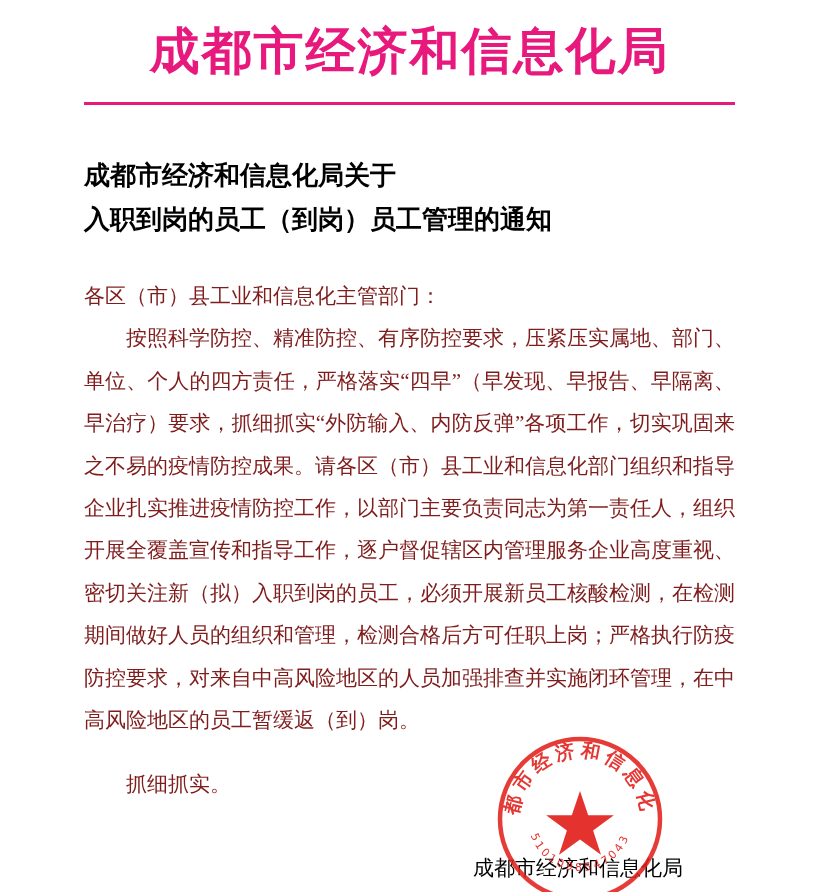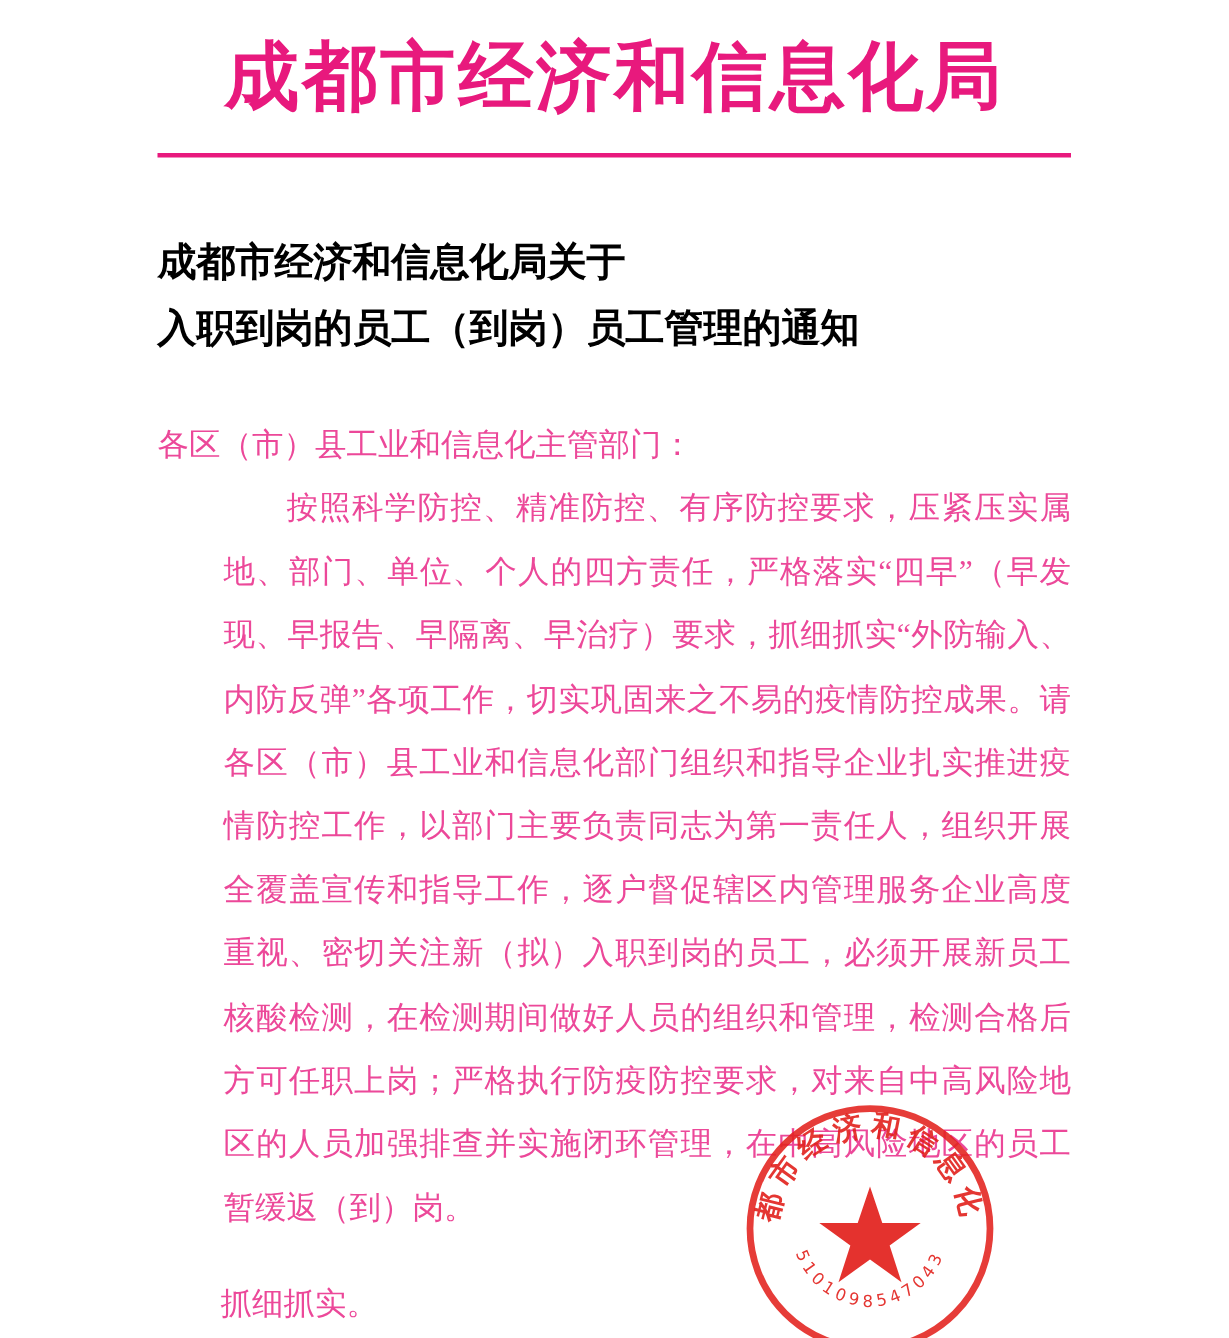--- a/index.html
+++ b/index.html
@@ -14,21 +14,21 @@
     color: #111111;
     position: relative;
     overflow: hidden;
   }
 
   .page {
     position: relative;
     width: 819px;
     height: 892px;
     box-sizing: border-box;
-    padding: 0 105px;
+    padding: 0 84px;
   }
 
   
   .letterhead {
     padding-top: 22px;
     text-align: center;
   }
   .letterhead-title {
     font-family: "DejaVu Serif", "Liberation Serif", serif;
     font-weight: bold;
@@ -57,30 +57,29 @@
   .doc-title-line {
     display: block;
     white-space: nowrap;
   }
 
   
   .body-text {
     margin-top: 34px;
     font-size: 21px;
     line-height: 2.02;
-    color: #ec4899;
+    color: #7f1d1d;
     text-align: justify;
     text-justify: inter-ideograph;
   }
   .para {
     margin: 0;
   }
   .para.indent {
     text-indent: 2em;
-    margin-left: 44px;
   }
   .para + .para {
     margin-top: 0;
   }
   .notice-end {
     margin-top: 22px;
     text-indent: 2em;
     font-size: 21px;
     line-height: 2.02;
   }

